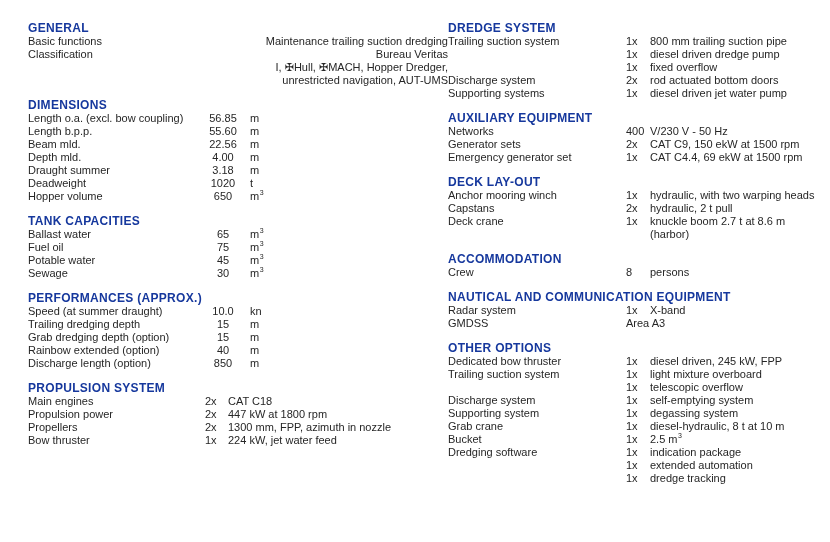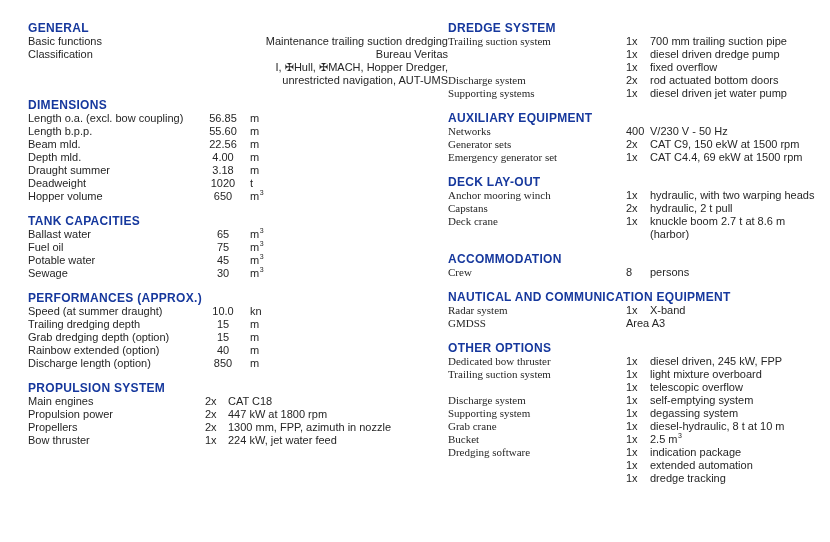--- a/index.html
+++ b/index.html
@@ -32,21 +32,21 @@
     white-space: nowrap;
   }
   .row {
     display: flex;
     align-items: flex-start;
     font-size: 11px;
     line-height: 13px;
     white-space: nowrap;
   }
   .label { flex: 0 0 177px; width: 177px; }
-  .col-right .label { flex: 0 0 178px; width: 178px; font-family: Liberation Serif, serif; }
+  .col-right .label { flex: 0 0 178px; width: 178px; }
 
   
   .num  { flex: 0 0 36px; width: 36px; text-align: center; }
   .unit { margin-left: 9px; }
 
   
   .items { flex: 1 1 auto; }
   .item { display: flex; line-height: 13px; }
   .qty { flex: 0 0 23px; width: 23px; }
   .col-right .qty { flex: 0 0 24px; width: 24px; }
@@ -217,21 +217,21 @@
         </div>
       </div>
       <div class="col col-right">
         <div class="section">
           <div class="section-header">DREDGE SYSTEM</div>
           <div class="row">
             <div class="label">Trailing suction system</div>
             <div class="items">
               <div class="item">
                 <div class="qty">1x</div>
-                <div class="value">700 mm trailing suction pipe</div>
+                <div class="value">800 mm trailing suction pipe</div>
               </div>
               <div class="item">
                 <div class="qty">1x</div>
                 <div class="value">diesel driven dredge pump</div>
               </div>
               <div class="item">
                 <div class="qty">1x</div>
                 <div class="value">fixed overflow</div>
               </div>
             </div>

